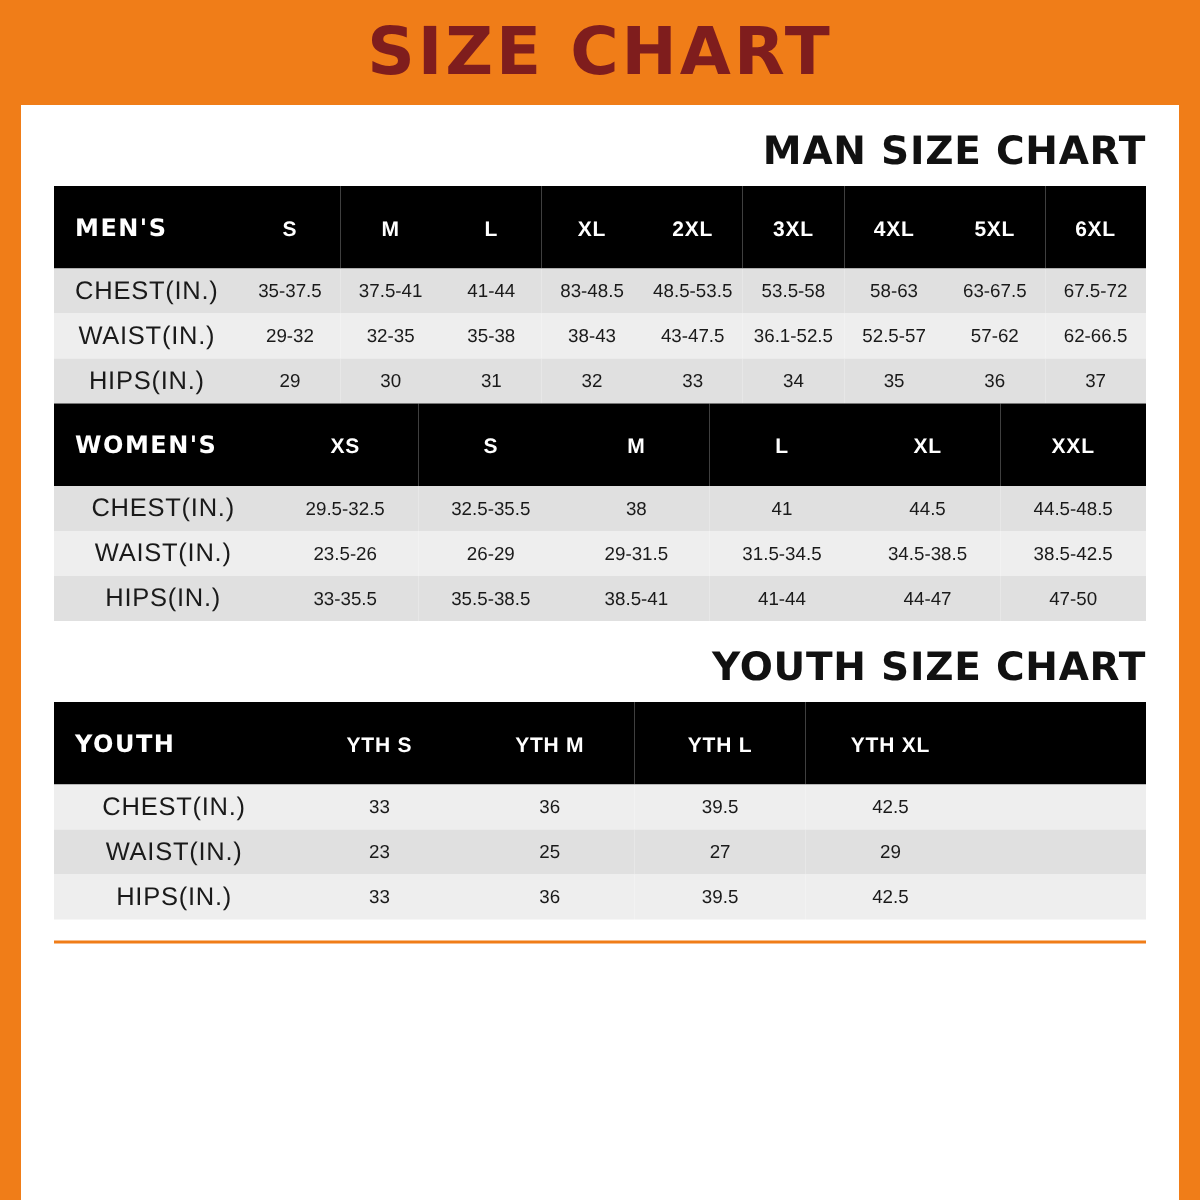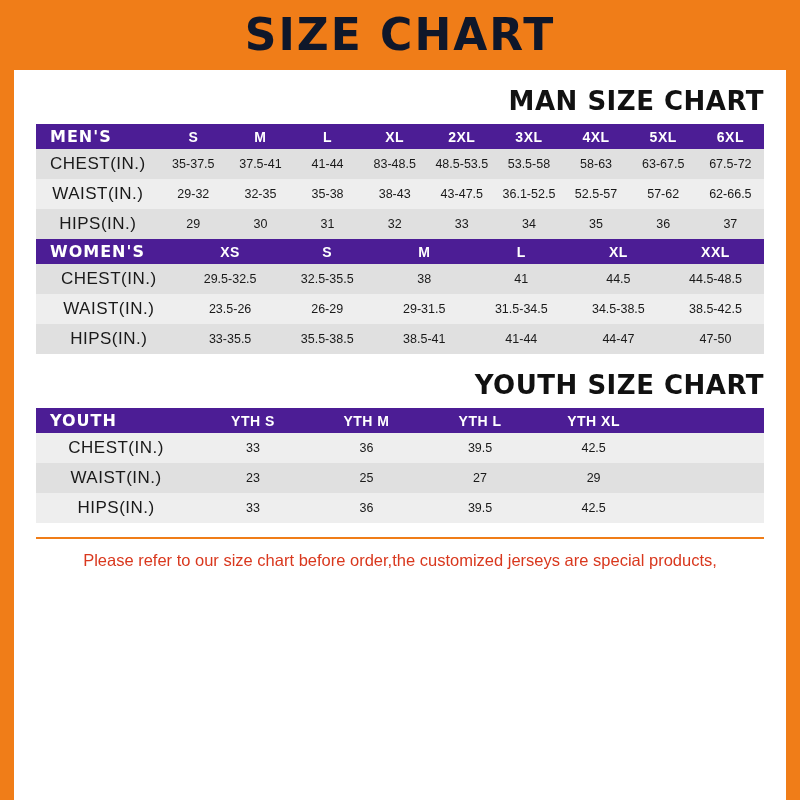--- a/index.html
+++ b/index.html
@@ -23,21 +23,21 @@
     display: flex;
     align-items: center;
     justify-content: center;
     margin: 0 -14px;
   }
   .banner-title {
     font-family: "DejaVu Sans", sans-serif;
     font-weight: bold;
     font-size: 44px;
     letter-spacing: 2px;
-    color: #0f172a;
+    color: #7f1d1d;
     line-height: 1;
   }
   .content {
     padding: 0 22px;
   }
   .section-title {
     text-align: right;
     font-family: "DejaVu Sans", sans-serif;
     font-weight: bold;
     font-size: 26px;
@@ -51,25 +51,25 @@
     table-layout: fixed;
   }
   table.chart th, table.chart td {
     text-align: center;
     font-size: 12.5px;
     color: #1a1a1a;
     padding: 5px 1px;
     font-family: "Liberation Sans", sans-serif;
   }
   table.chart thead th {
-    background: #4c1d95;
+    background: #000000;
     color: #ffffff;
     font-weight: bold;
     font-size: 14px;
-    padding: 3px 1px;
+    padding: 18px 1px;
     letter-spacing: 0.5px;
   }
   table.chart thead th.rowhead {
     text-align: left;
     padding-left: 14px;
     font-family: "DejaVu Sans", sans-serif;
     font-size: 16px;
     letter-spacing: 1px;
   }
   table.chart tbody tr.odd td { background: #e0e0e0; }
@@ -248,17 +248,16 @@
           <td>33</td>
           <td>36</td>
           <td>39.5</td>
           <td>42.5</td>
           <td></td>
         </tr>
       </tbody>
     </table>
 
     <div class="footer-note">
-      <div>Please refer to our size chart before order,the customized jerseys are special products,</div>
     </div>
 
   </div>
 </div>
 
 </body></html>

